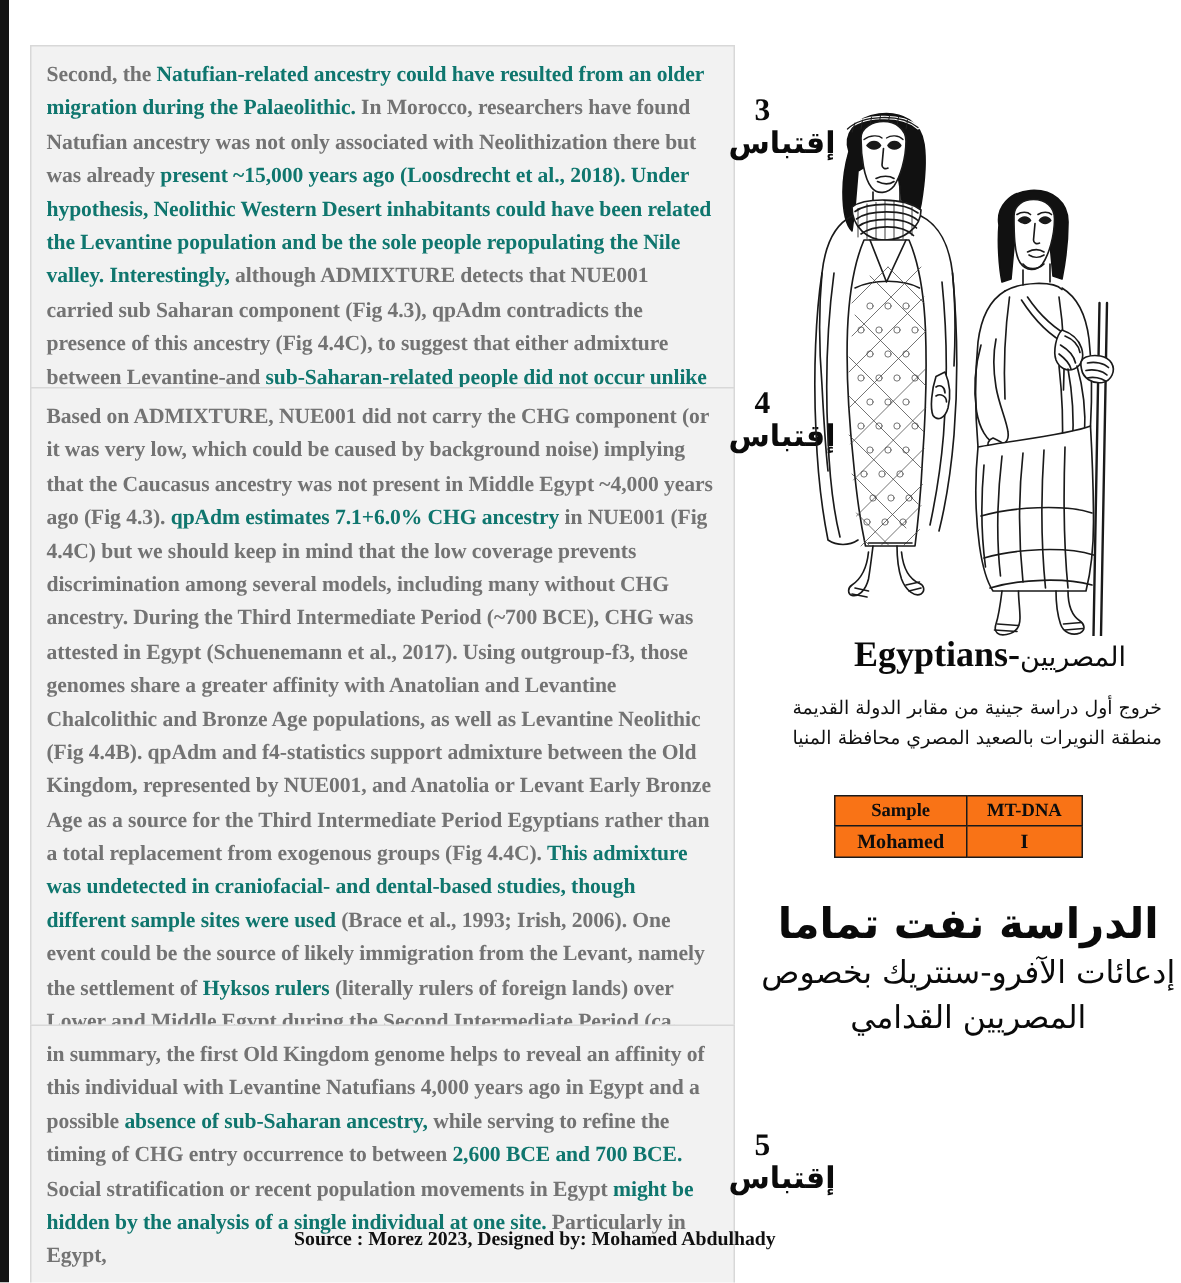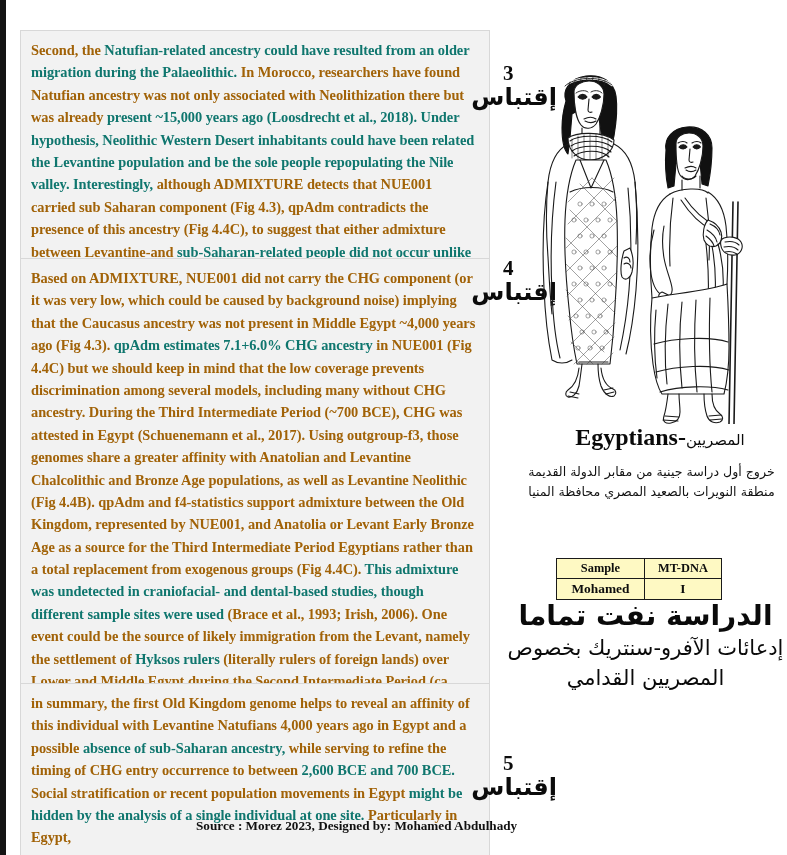--- a/index.html
+++ b/index.html
@@ -35,21 +35,21 @@
     font-size: 14.4px;
     line-height: 1.555;
     text-align: left;
     letter-spacing: -0.05px;
   }
   .qb1 { position: absolute; left: 0; top: 30px; width: 470px; }
   .qb2 { position: absolute; left: 0; top: 258px; width: 470px; }
   .qb3 { position: absolute; left: 0; top: 683px; width: 470px; }
 
   .red { color: #0f766e; }
-  .blk { color: #a16207; }
+  .blk { color: #737373; }
 
   .source-line {
     position: absolute;
     left: 190px; top: 818px;
     width: 300px;
     font-weight: bold;
     font-size: 13.2px;
     color: #101010;
     text-align: left;
     white-space: nowrap;
@@ -75,21 +75,21 @@
     display: block;
     font-size: 21px;
     font-weight: bold;
     font-family: "Liberation Serif", serif;
     text-align: left;
     padding-left: 12px;
     margin-bottom: 1px;
   }
   .quote-tag .qword {
     display: block;
-    font-size: 24px;
+    font-size: 20px;
     font-weight: bold;
   }
   .qt3 { left: 1px; top: 63px; }
   .qt4 { left: 1px; top: 258px; }
   .qt5 { left: 1px; top: 753px; }
 
   
   .illus {
     position: absolute;
     left: 42px; top: 52px;
@@ -104,43 +104,42 @@
     text-align: center;
     font-size: 24px;
     font-weight: bold;
     color: #0a0a0a;
     font-family: "Liberation Serif", serif;
     white-space: nowrap;
     direction: ltr;
   }
   .egy-title .ar {
     font-family: "DejaVu Sans", sans-serif;
-    font-size: 15px;
+    font-size: 18px;
     font-weight: normal;
   }
 
   .arabic-caption {
     position: absolute;
     left: 20px; top: 462px;
     width: 283px;
     direction: rtl;
     text-align: center;
     font-family: "DejaVu Sans", sans-serif;
     font-size: 12.6px;
     line-height: 1.55;
     color: #111111;
   }
 
   .mt-table {
     position: absolute;
     left: 66px; top: 530px;
     width: 166px;
     border-collapse: collapse;
-    background: #fef9c3;
-    margin-top: 28px;
+    background: #f97316;
   }
   .mt-table th, .mt-table td {
     border: 1.6px solid #1a1a1a;
     text-align: center;
     font-family: "Liberation Serif", serif;
     color: #0d0d0d;
     padding: 2px 4px;
   }
   .mt-table th { font-size: 12.4px; font-weight: bold; }
   .mt-table td { font-size: 13.4px; font-weight: bold; }

